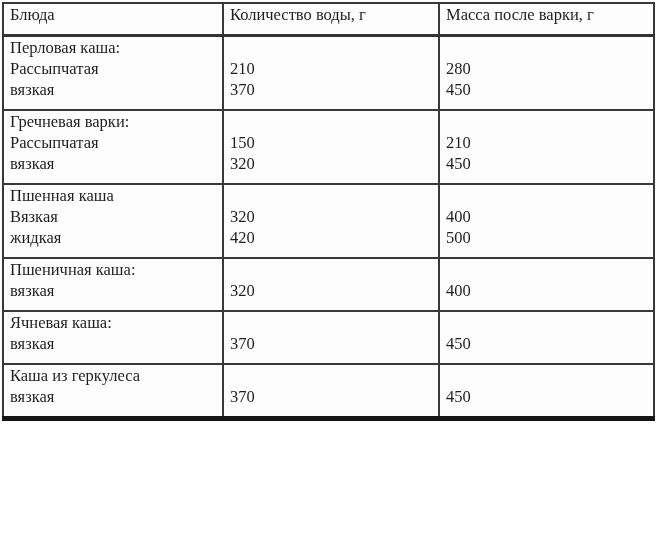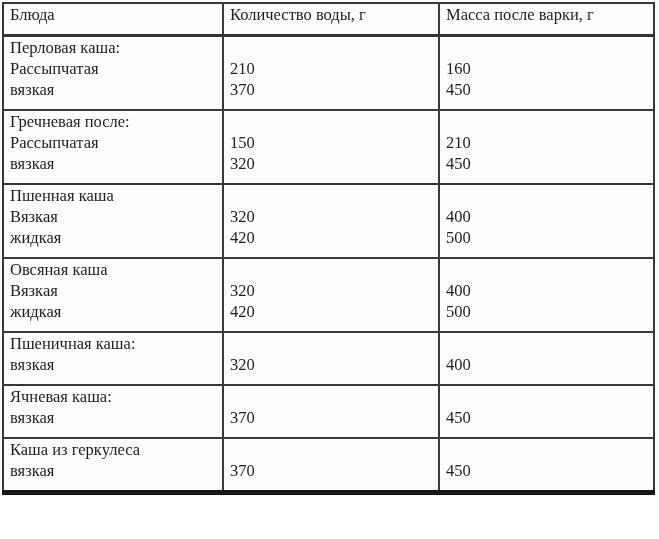--- a/index.html
+++ b/index.html
@@ -79,28 +79,28 @@
         <div class="line">Рассыпчатая</div>
         <div class="line">вязкая</div>
       </td>
       <td>
         <div class="line"></div>
         <div class="line">210</div>
         <div class="line">370</div>
       </td>
       <td>
         <div class="line"></div>
-        <div class="line">160</div>
+        <div class="line">280</div>
         <div class="line">450</div>
       </td>
     </tr>
 
     <tr>
       <td>
-        <div class="line">Гречневая после:</div>
+        <div class="line">Гречневая варки:</div>
         <div class="line">Рассыпчатая</div>
         <div class="line">вязкая</div>
       </td>
       <td>
         <div class="line"></div>
         <div class="line">150</div>
         <div class="line">320</div>
       </td>
       <td>
         <div class="line"></div>
@@ -120,37 +120,20 @@
         <div class="line">320</div>
         <div class="line">420</div>
       </td>
       <td>
         <div class="line"></div>
         <div class="line">400</div>
         <div class="line">500</div>
       </td>
     </tr>
 
-    <tr>
-      <td>
-        <div class="line">Овсяная каша</div>
-        <div class="line">Вязкая</div>
-        <div class="line">жидкая</div>
-      </td>
-      <td>
-        <div class="line"></div>
-        <div class="line">320</div>
-        <div class="line">420</div>
-      </td>
-      <td>
-        <div class="line"></div>
-        <div class="line">400</div>
-        <div class="line">500</div>
-      </td>
-    </tr>
 
 
 
     <tr>
       <td>
         <div class="line">Пшеничная каша:</div>
         <div class="line">вязкая</div>
       </td>
       <td>
         <div class="line"></div>

